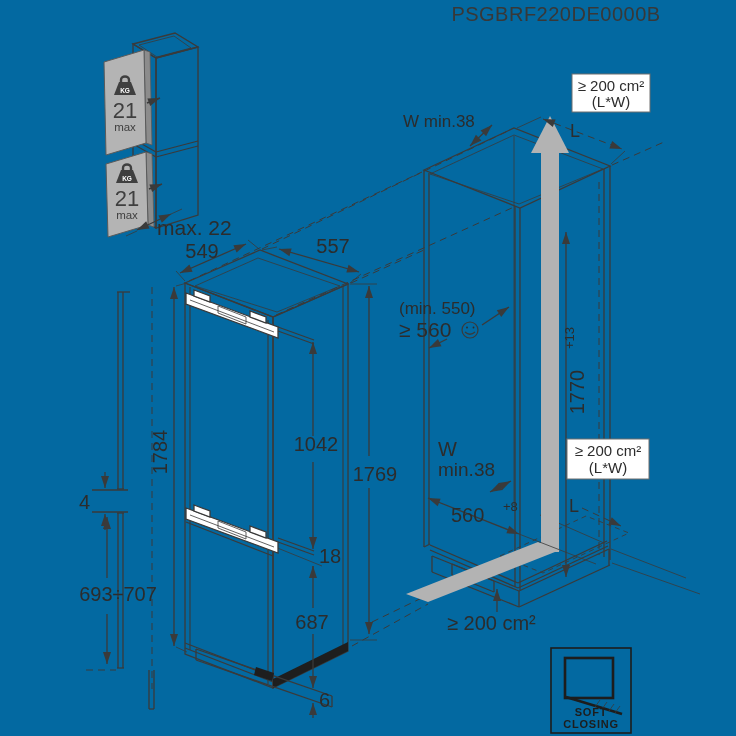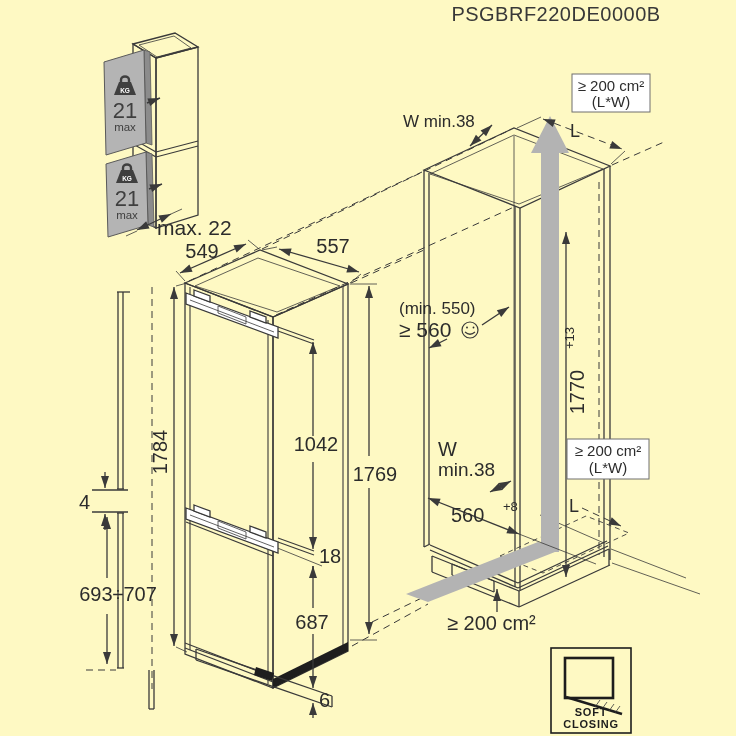--- a/index.html
+++ b/index.html
@@ -1,16 +1,16 @@
 <!DOCTYPE html>
 <html><head>
 <meta charset="utf-8">
 <style>
   html,body{margin:0;padding:0;background:#ffffff;}
-  .page{width:736px;height:736px;position:relative;background:#fef9c3;overflow:hidden;
+  .page{width:736px;height:736px;position:relative;background:#0369a1;overflow:hidden;
         font-family:"Liberation Sans", sans-serif;}
   svg{display:block}
   
   line,polyline,polygon,path,rect,circle{stroke:#3a3a3a;stroke-width:1.3;fill:none;
         stroke-linecap:butt;stroke-linejoin:miter;}
   .thin{stroke-width:0.8;}
   .med{stroke-width:1.1;}
   .dash{stroke-dasharray:7 5;stroke-width:1;}
   .dash2{stroke-dasharray:5 4;stroke-width:0.9;}
   .graybody{fill:#b3b3b3;stroke:none;}

